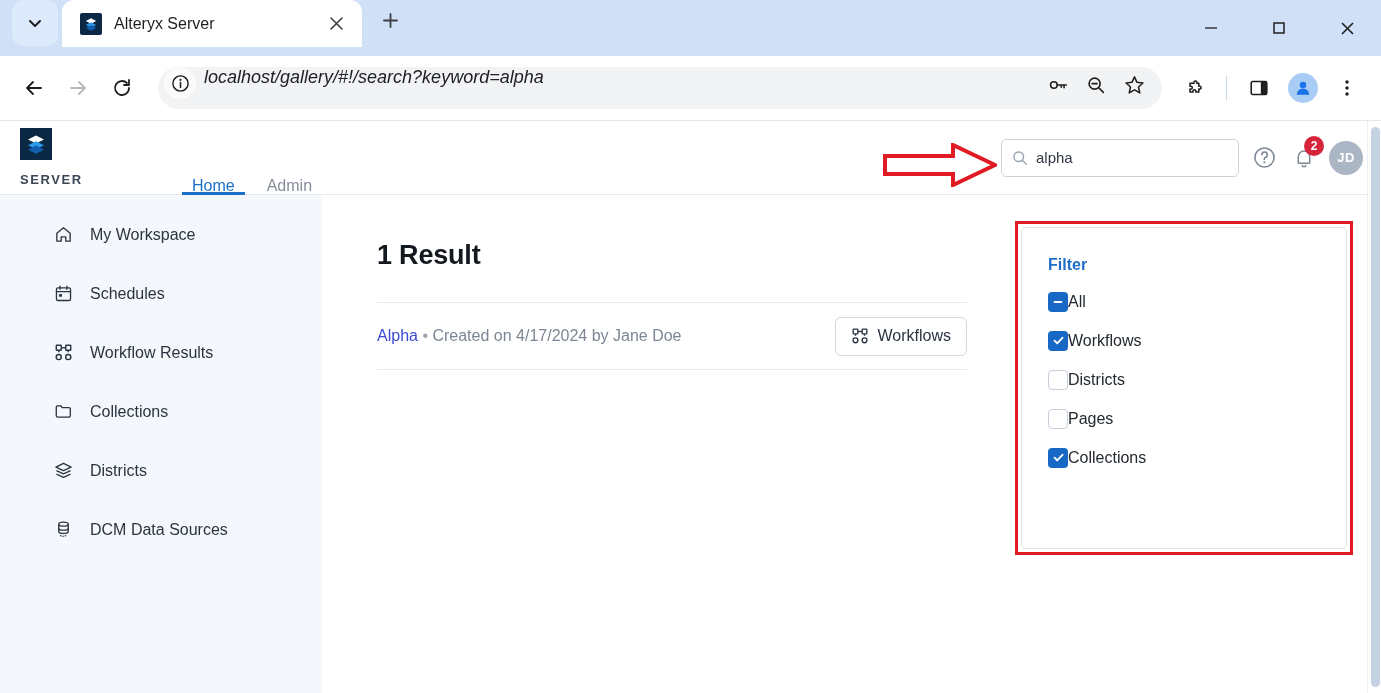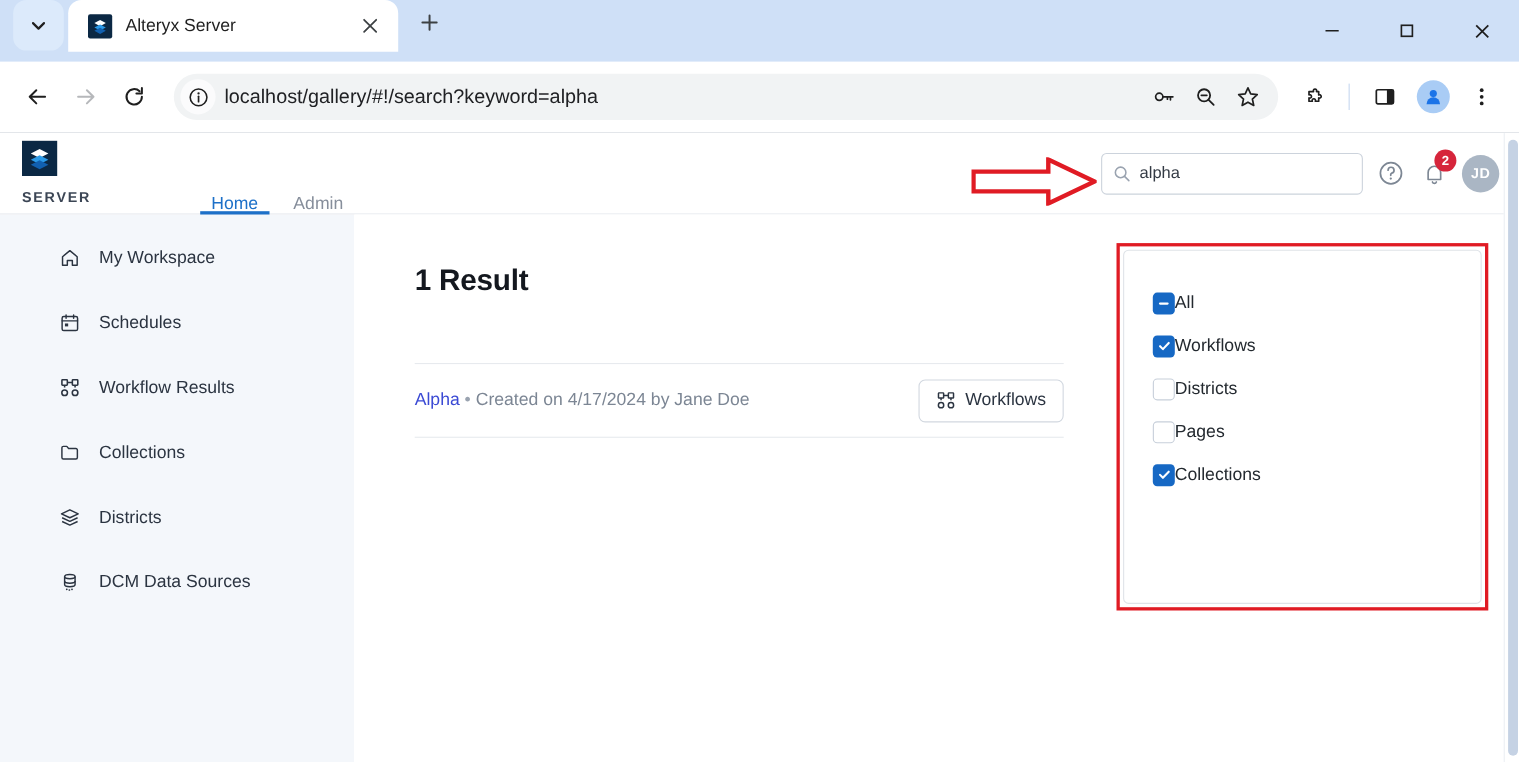--- a/index.html
+++ b/index.html
@@ -100,25 +100,26 @@
     display:flex; align-items:center; justify-content:center;
     cursor: pointer;
     flex: none;
   }
   .omnibox {
     flex: 1;
     height: 42px;
     background: #f1f3f4;
     border-radius: 21px;
     display: flex;
-    align-items: center;
+    align-items: flex-start;
     margin: 0 8px 0 12px;
     padding: 0 10px 0 6px;
     position: relative;
     cursor: text;
+    font-style: italic;
   }
   .omni-info {
     width: 32px; height: 32px;
     border-radius: 50%;
     background: #fbfbfc;
     display:flex; align-items:center; justify-content:center;
     flex: none;
     margin-right: 8px;
     cursor: pointer;
   }
@@ -286,21 +287,21 @@
     width: 645px;
     padding: 45px 0 0 55px;
     flex: none;
   }
   .results-title {
     font-size: 27px;
     font-weight: 700;
     color: #14181f;
     letter-spacing: -.2px;
   }
-  .result-list { margin-top: 59px; }
+  .result-list { margin-top: 31px; }
   .result-row {
     height: 68px;
     display:flex; align-items:center;
     border-top: 1px solid #e7eaee;
     border-bottom: 1px solid #e7eaee;
     padding-right: 0;
   }
   .result-text { font-size: 16px; color: #7c8694; flex: 1; }
   .result-link { color: #3b4ad4; text-decoration: none; cursor:pointer; }
   .result-dot { color:#9aa3b0; }
@@ -659,20 +660,21 @@
                 </svg>
                 <span>Workflows</span>
               </button>
             </div>
           </div>
         </div>
 
         <div class="filter-col">
           <div class="filter-anno">
             <div class="filter-panel">
+              <div class="filter-title">Filter</div>
 
               <div class="filter-row">
                 <span class="cbx ind">
                   <svg width="12" height="12" viewBox="0 0 12 12">
                     <path d="M2.6 6h6.8" stroke="#fff" stroke-width="2.1" stroke-linecap="round"></path>
                   </svg>
                 </span>
                 <span class="filter-label">All</span>
               </div>
 

